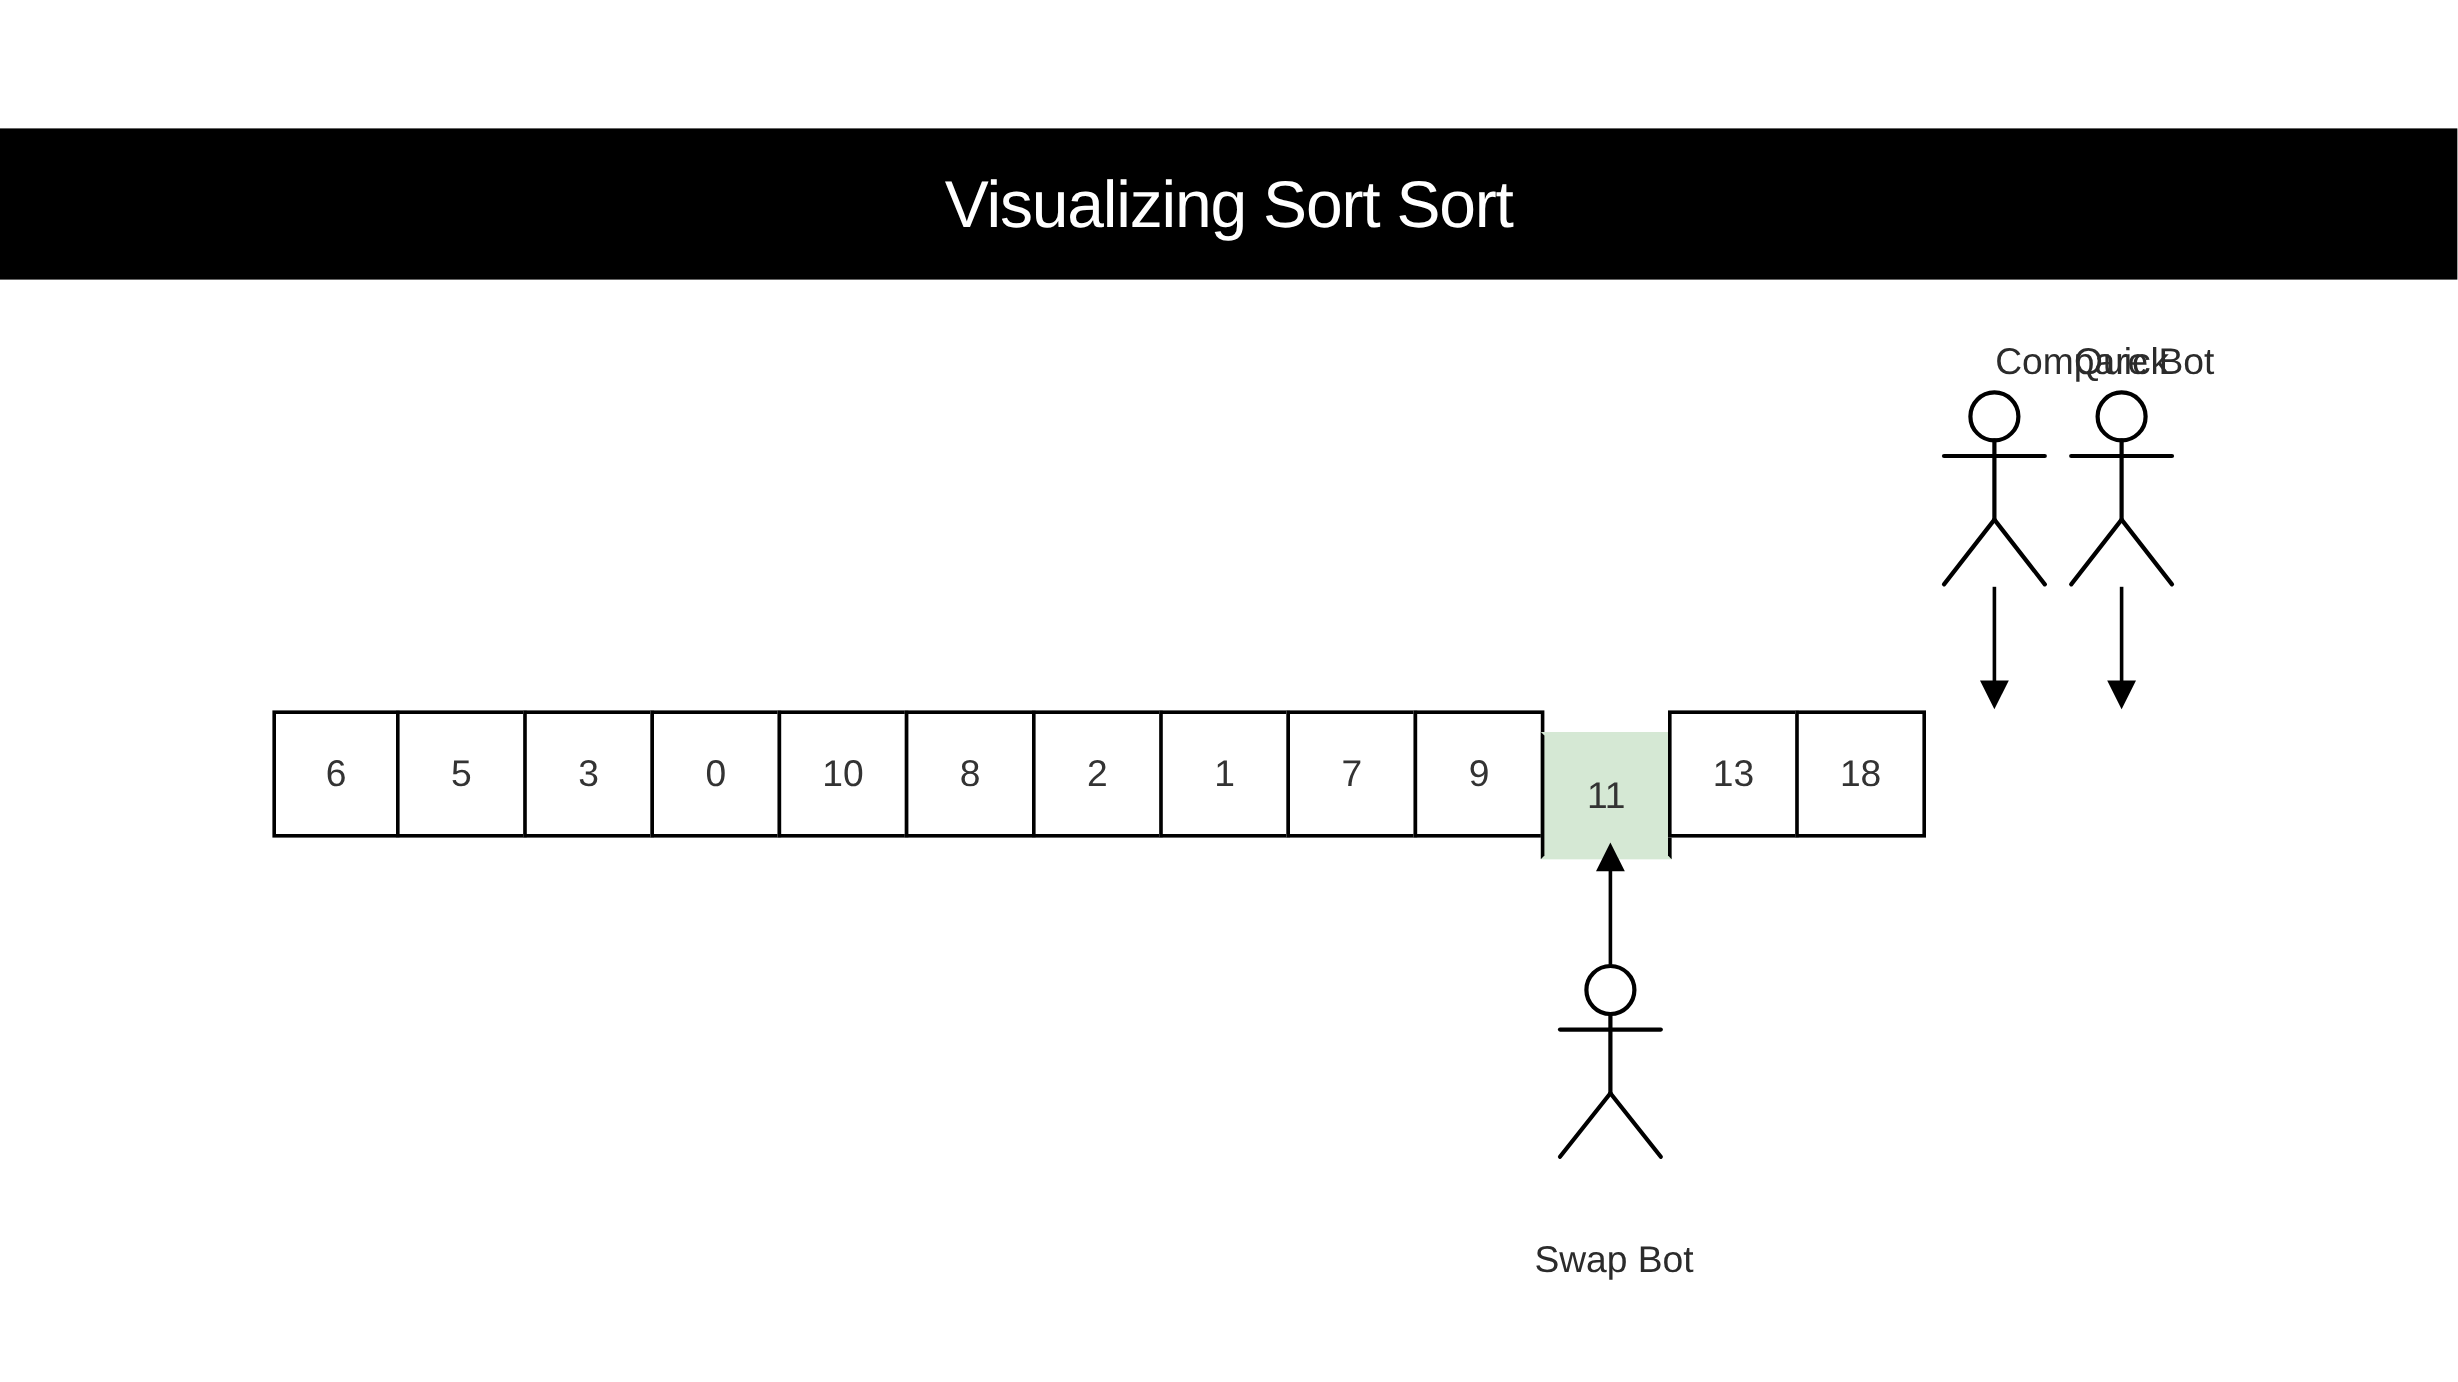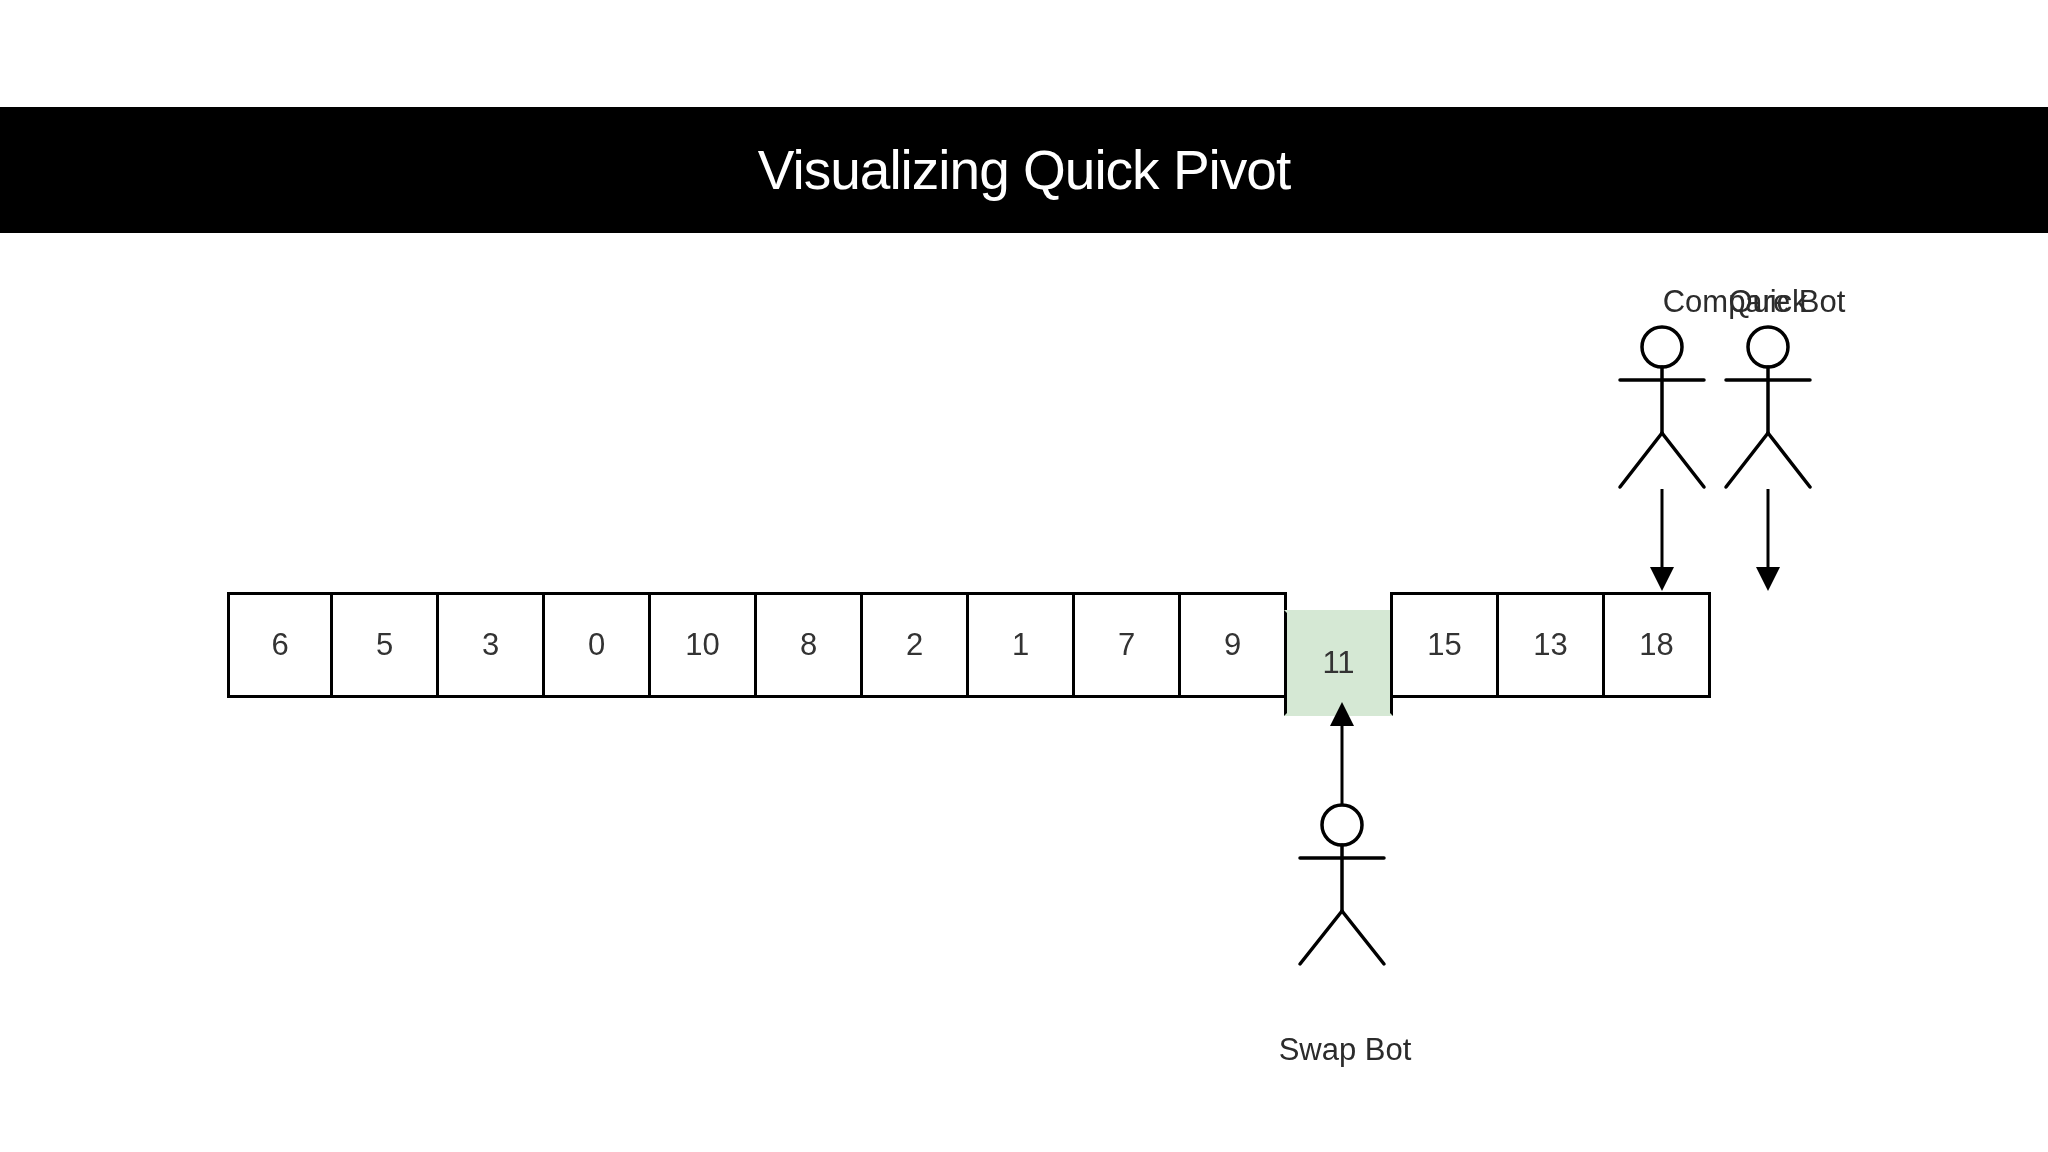--- a/index.html
+++ b/index.html
@@ -68,36 +68,35 @@
   .fig { stroke: #000000; stroke-width: 3.5; fill: none; stroke-linecap: round; }
   .arrow-line { stroke: #000000; stroke-width: 3; fill: none; }
   .arrow-head { fill: #000000; stroke: none; }
 </style>
 </head>
 <body>
 
 <div id="stage">
 
   <div id="banner">
-    <div class="title">Visualizing Quick Pivot</div>
+    <div class="title">Visualizing Sort Sort</div>
   </div>
 
   <div id="array">
     <div class="cell">6</div>
     <div class="cell">5</div>
     <div class="cell">3</div>
     <div class="cell">0</div>
     <div class="cell">10</div>
     <div class="cell">8</div>
     <div class="cell">2</div>
     <div class="cell">1</div>
     <div class="cell">7</div>
     <div class="cell">9</div>
     <div class="cell pivot">11</div>
-    <div class="cell">15</div>
     <div class="cell">13</div>
     <div class="cell">18</div>
   </div>
 
   <div class="bot-label" id="compare-bot-label">Compare Bot</div>
   <svg class="bot-svg" id="compare-bot-svg" width="110" height="270" viewBox="0 0 110 270">
     <g>
       <circle class="fig" cx="55" cy="24" r="20"></circle>
       <line class="fig" x1="13" y1="57" x2="97" y2="57"></line>
       <line class="fig" x1="55" y1="44" x2="55" y2="110"></line>

